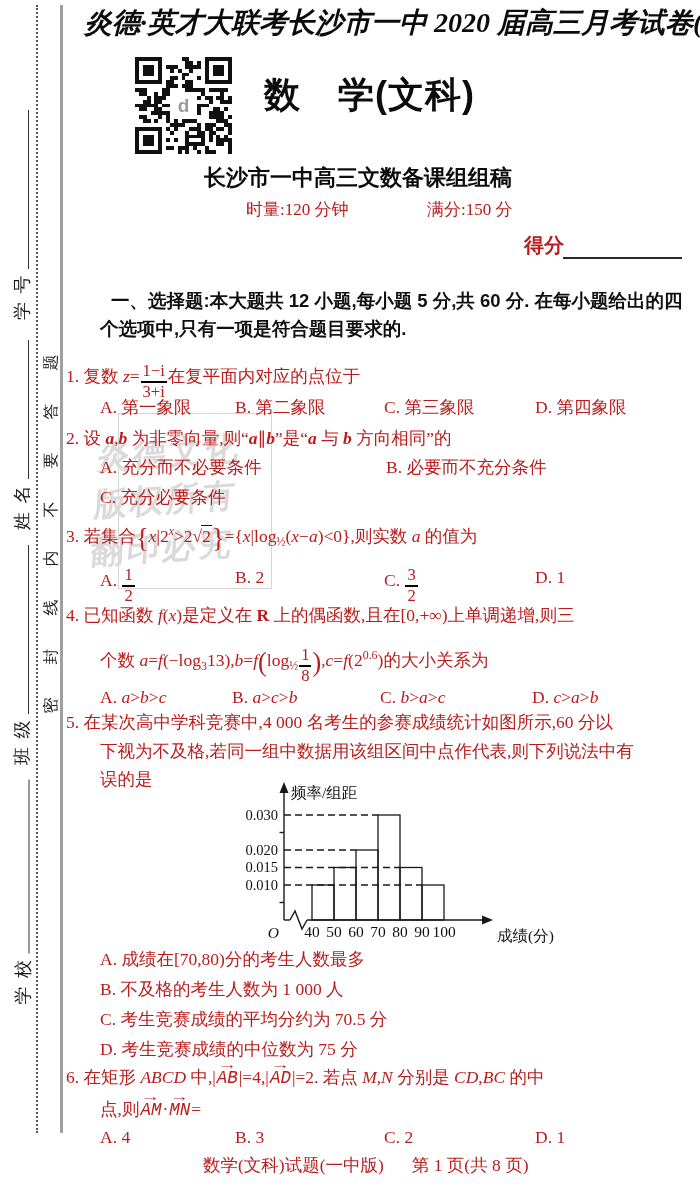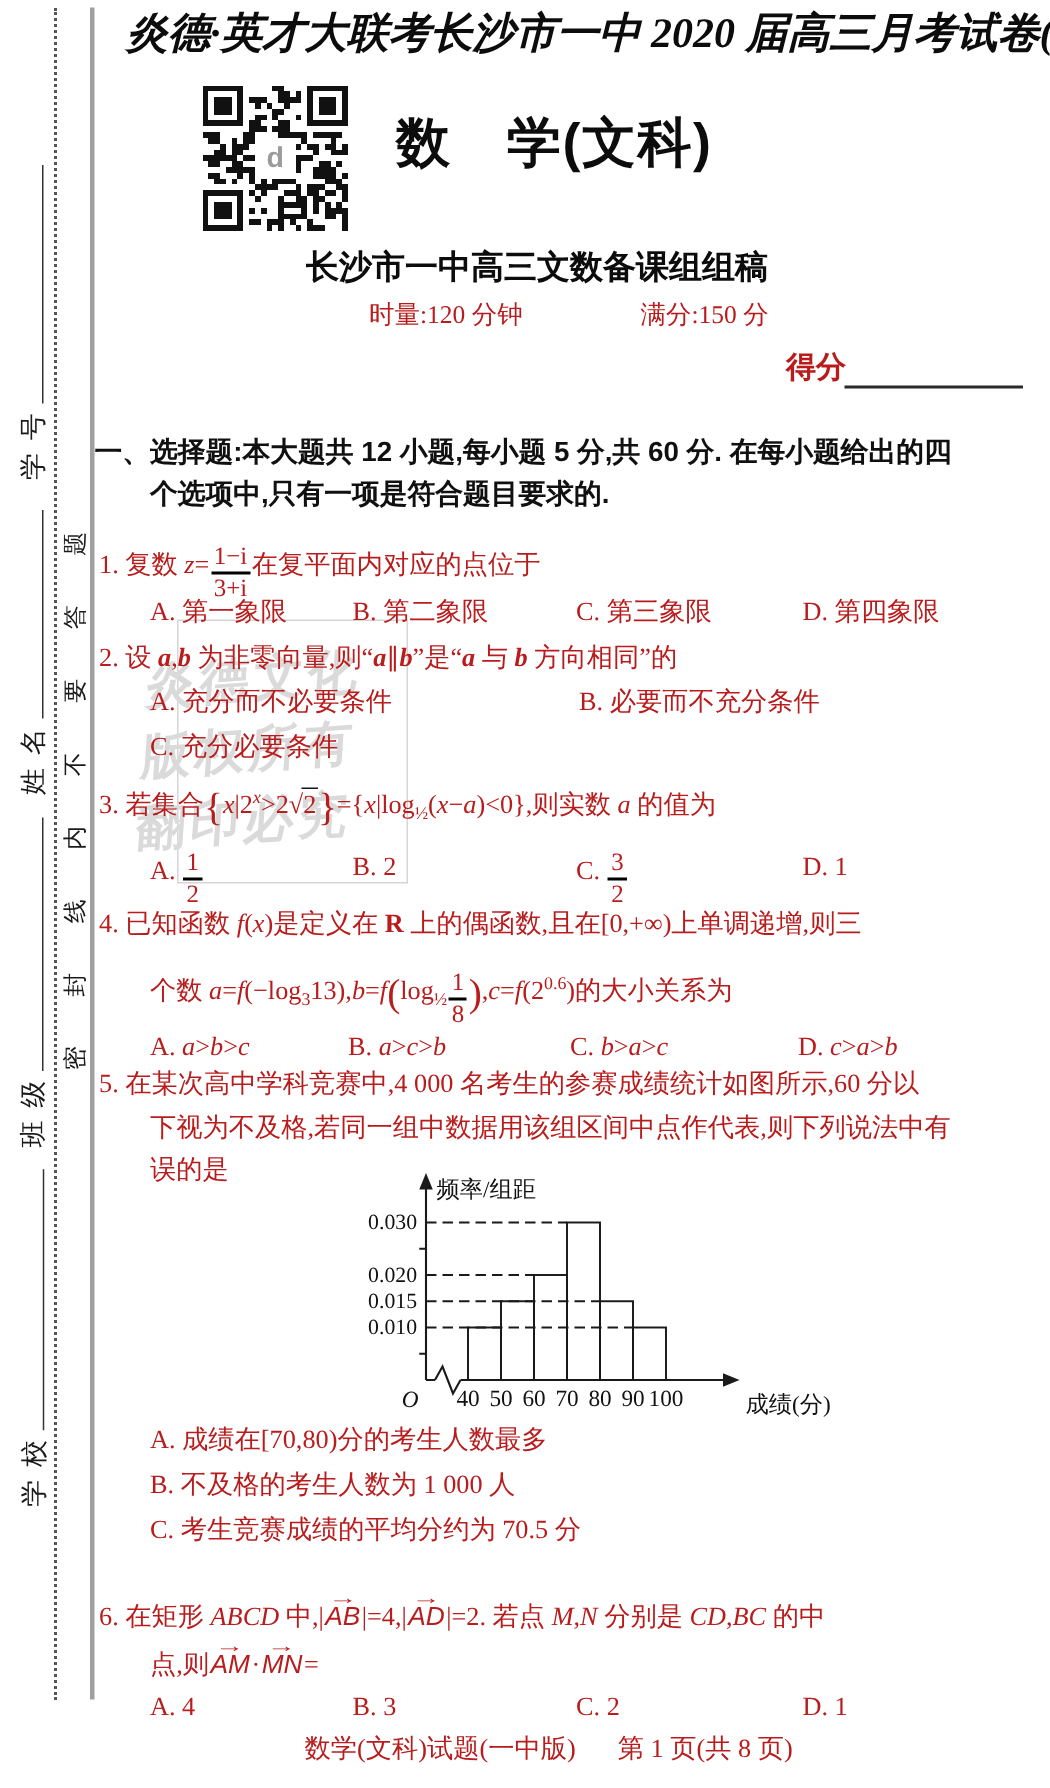--- a/index.html
+++ b/index.html
@@ -20,21 +20,21 @@
   .it{font-family:"Liberation Serif",serif;font-style:italic;}
   .bit{font-family:"Liberation Serif",serif;font-style:italic;font-weight:700;}
   .bd{font-weight:700;}
   sup,sub{font-size:0.68em;}
   .frac{display:inline-block;vertical-align:-0.85em;text-align:center;line-height:1.12;margin:0 1px;}
   .fn,.fd{display:block;padding:0 2px;font-size:0.95em;}
   .fd{border-top:2px solid #000000;}
   .rad{display:inline-block;white-space:nowrap;}
   .rs{margin-right:-1px;}
   .rb{border-top:1px solid #151515;padding:0 1px;}
-  .vec{position:relative;display:inline-block;font-family:Liberation Sans, sans-serif;font-style:italic;padding:0 1px;}
+  .vec{position:relative;display:inline-block;font-family:Liberation Mono, monospace;font-style:italic;padding:0 1px;}
   .vec::before{content:"\2192";position:absolute;left:0;right:0;top:-0.95em;font-size:0.7em;
                font-style:normal;text-align:center;transform:scaleX(1.6);}
   .big{font-size:1.5em;font-weight:400;vertical-align:-0.18em;line-height:1;font-family:"Liberation Serif",serif;}
   
   .dotline{position:absolute;left:36px;top:5px;height:1128px;width:0;border-left:2px dotted #555;}
   .grayline{position:absolute;left:60px;top:5px;height:1128px;width:3px;background:#a0a0a0;}
   .side-field{position:absolute;height:22px;display:flex;align-items:center;
               transform:rotate(-90deg);font-size:18px;color:#1a1a1a;}
   .side-field .fl{white-space:pre;letter-spacing:2px;}
   .side-field .fline{flex:1;border-bottom:1.5px solid #333;align-self:flex-end;margin-bottom:4px;margin-left:4px;}
@@ -394,21 +394,21 @@
   </div>
 
   <div class="ln subtitle content-z" style="left:204px;top:167px;">长沙市一中高三文数备课组组稿</div>
   <div class="ln subject content-z" style="left:264px;top:84px;">数　学(文科)</div>
   <div class="ln meta content-z" style="left:246px;top:199px;">时量:120 分钟</div>
   <div class="ln meta content-z" style="left:427px;top:199px;">满分:150 分</div>
 
   <div class="ln score-label content-z" style="left:524px;top:234px;">得分</div>
   <div class="score-line" style="left:563px;top:238px;width:119px;height:19px;"></div>
 
-  <div class="ln hei content-z" style="left:63px;top:290px;">一、选择题:本大题共 12 小题,每小题 5 分,共 60 分. 在每小题给出的四</div>
+  <div class="ln hei content-z" style="left:63px;top:290px;padding-left:48px;">一、选择题:本大题共 12 小题,每小题 5 分,共 60 分. 在每小题给出的四</div>
   <div class="ln hei content-z" style="left:100px;top:318px;">个选项中,只有一项是符合题目要求的.</div>
 
   <div class="ln content-z" style="left:66px;top:362px;">1. 复数 <span class="it">z</span>=<span class="frac"><span class="fn">1−i</span><span class="fd">3+i</span></span>在复平面内对应的点位于</div>
   <div class="ln content-z" style="left:100px;top:396px;">A. 第一象限</div>
   <div class="ln content-z" style="left:235px;top:396px;">B. 第二象限</div>
   <div class="ln content-z" style="left:384px;top:396px;">C. 第三象限</div>
   <div class="ln content-z" style="left:535px;top:396px;">D. 第四象限</div>
 
   <div class="ln content-z" style="left:66px;top:427px;">2. 设 <span class="bit">a</span>,<span class="bit">b</span> 为非零向量,则“<span class="bit">a</span>∥<span class="bit">b</span>”是“<span class="bit">a</span> 与 <span class="bit">b</span> 方向相同”的</div>
   <div class="ln content-z" style="left:386px;top:456px;">B. 必要而不充分条件</div>
@@ -477,20 +477,21 @@
         <text x="219" y="159">100</text>
       </g>
     <text x="66" y="20" font-size="15.5" font-family="Liberation Serif,serif" fill="#111">频率/组距</text>
     <text x="272" y="163" font-size="15.5" font-family="Liberation Serif,serif" fill="#111">成绩(分)</text>
     <text x="54" y="160" font-size="15.5" font-style="italic" font-family="Liberation Serif,serif" fill="#111" text-anchor="end">O</text>
   </svg>
 
   <div class="ln content-z" style="left:100px;top:948px;">A. 成绩在[70,80)分的考生人数最多</div>
   <div class="ln content-z" style="left:100px;top:978px;">B. 不及格的考生人数为 1 000 人</div>
   <div class="ln content-z" style="left:100px;top:1008px;">C. 考生竞赛成绩的平均分约为 70.5 分</div>
+  <div class="ln content-z" style="left:100px;top:1038px;">D. 考生竞赛成绩的中位数为 75 分</div>
 
   <div class="ln content-z" style="left:66px;top:1066px;">6. 在矩形 <span class="it">ABCD</span> 中,|<span class="vec">AB</span>|=4,|<span class="vec">AD</span>|=2. 若点 <span class="it">M</span>,<span class="it">N</span> 分别是 <span class="it">CD</span>,<span class="it">BC</span> 的中</div>
   <div class="ln content-z" style="left:100px;top:1098px;">点,则<span class="vec">AM</span>·<span class="vec">MN</span>=</div>
   <div class="ln content-z" style="left:100px;top:1126px;">A. 4</div>
   <div class="ln content-z" style="left:235px;top:1126px;">B. 3</div>
   <div class="ln content-z" style="left:384px;top:1126px;">C. 2</div>
   <div class="ln content-z" style="left:535px;top:1126px;">D. 1</div>
 
   <div class="ln footer content-z" style="left:203px;top:1154px;">
     <span>数学(文科)试题(一中版)</span><span>第 1 页(共 8 页)</span>

